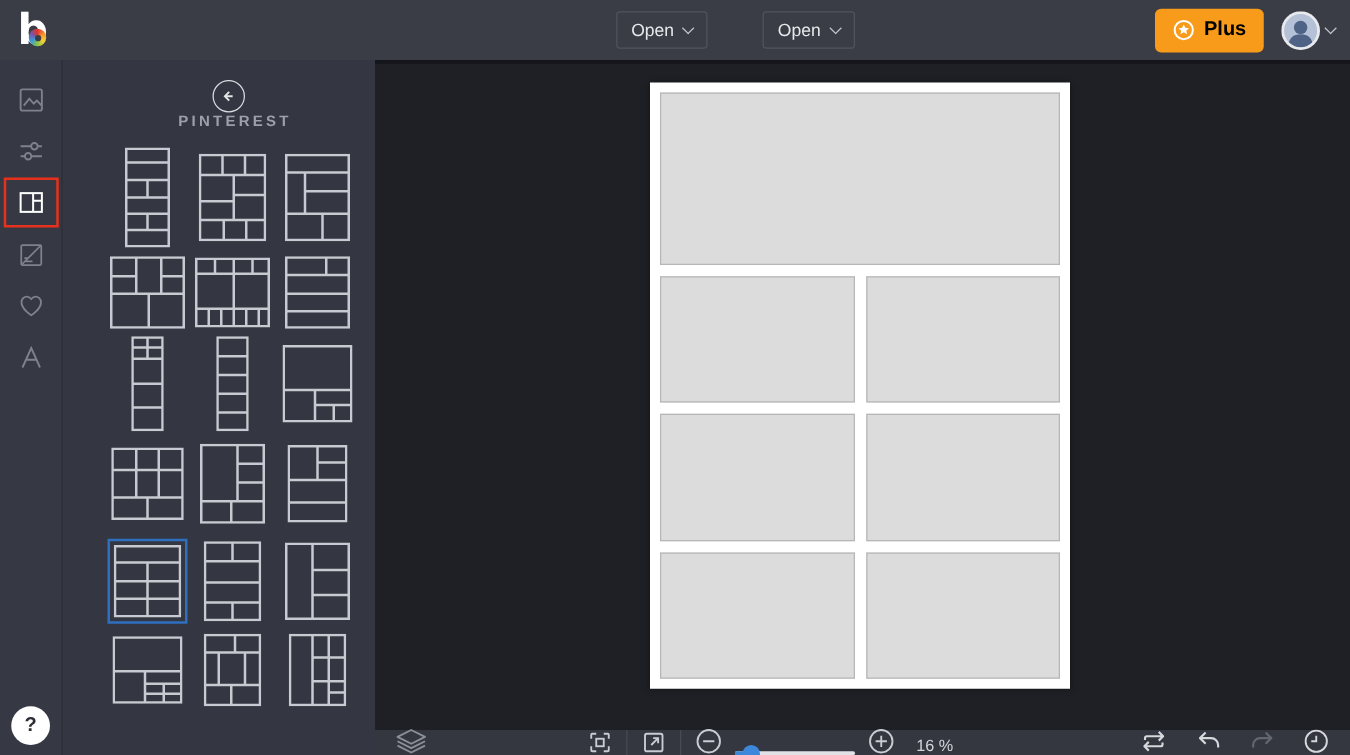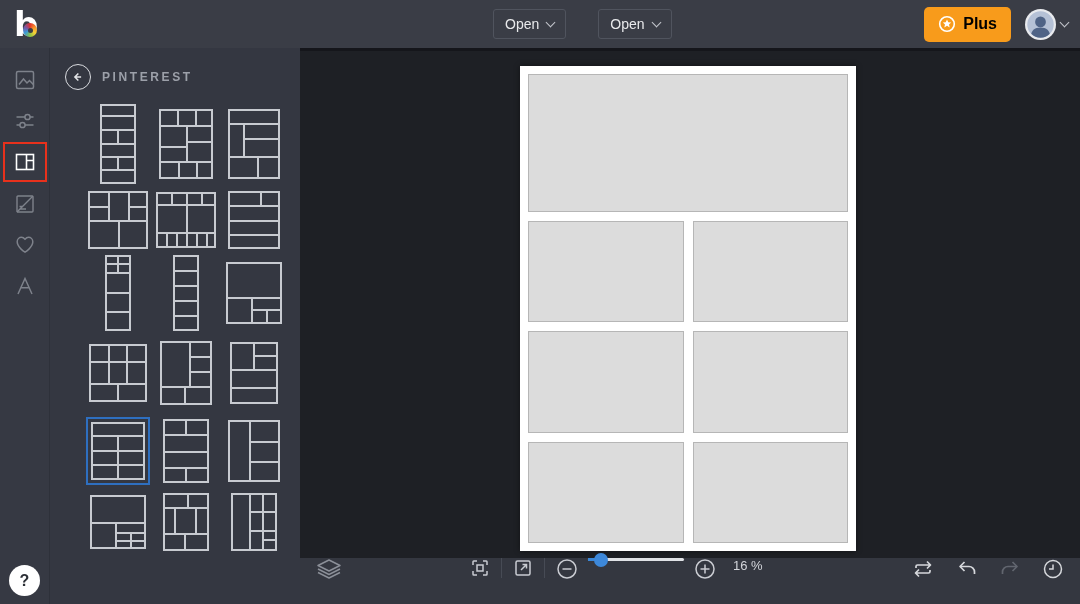--- a/index.html
+++ b/index.html
@@ -12,21 +12,21 @@
             background:#3a3d46; display:flex; align-items:center; z-index:10; }
   .logo { position:relative; width:32px; height:38px; margin-left:10px; }
   .logo-b { font:700 34px/38px "DejaVu Sans", sans-serif; color:#fff; padding-left:4px; }
   .logo-wheel { position:absolute; left:13px; top:18px; width:14px; height:14px; border-radius:50%;
     background:conic-gradient(#e4322b,#f7952c,#f7d038,#8bc541,#3a9ad9,#7a57a5,#e4322b); }
   .logo-wheel::after { content:""; position:absolute; left:4.5px; top:4.5px; width:5px; height:5px;
     border-radius:50%; background:#3a3d46; }
   .title-btn { margin-left:10px; display:flex; align-items:center; gap:10px;
     border:1px solid #50545e; border-radius:3px; padding:7px 12px;
     color:#eceef0; font-size:15px; cursor:pointer; }
-  .center-group { position:absolute; left:493px; top:0; height:48px; display:flex; align-items:center; gap:32px; }
+  .center-group { position:absolute; left:493px; top:0; height:48px; display:flex; align-items:center; gap:44px; }
   .bar-btn { display:flex; align-items:center; gap:8px; border:1px solid #50545e; border-radius:3px;
     padding:6px 11px; color:#e8e9eb; font-size:14px; cursor:pointer; }
   .chev { width:7px; height:7px; border-right:1.6px solid #c3c6cc; border-bottom:1.6px solid #c3c6cc;
     transform:rotate(45deg); margin-top:-4px; }
   .right-group { position:absolute; right:12px; top:0; height:48px; display:flex; align-items:center; }
   .plus-btn { display:flex; align-items:center; gap:7px; background:#f89b1b; border-radius:5px;
     height:35px; padding:0 14px; color:#000000; font-size:16px; font-weight:700; cursor:pointer; }
   .avatar { margin-left:14px; width:31px; height:31px; cursor:pointer; }
   .right-group .chev { margin-left:5px; }
 
@@ -35,21 +35,21 @@
              background:#363943; border-right:1px solid #2e313a; z-index:5; }
   .side-items { display:flex; flex-direction:column; align-items:center; padding-top:11px; }
   .side-item { width:44px; height:41px; display:flex; align-items:center; justify-content:center; cursor:pointer; }
   .side-item.selected { border:2px solid #e8311c; height:40px; margin:1px 0; }
   .help-btn { position:absolute; left:9px; bottom:8px; width:31px; height:31px; border-radius:50%;
     background:#fff; color:#2c2f36; font-size:16px; font-weight:700;
     display:flex; align-items:center; justify-content:center; cursor:pointer; }
 
   
   .panel { position:absolute; left:50px; top:48px; width:250px; height:556px; background:#343741; }
-  .panel-header { display:flex; align-items:center; padding:16px 0 6px 15px; }
+  .panel-header { display:flex; align-items:center; padding:16px 0 6px 15px;flex-direction:column; }
   .back-circle { width:26px; height:26px; border:1.5px solid #d9dbdf; border-radius:50%;
     display:flex; align-items:center; justify-content:center; cursor:pointer; }
   .panel-title { margin-left:11px; color:#9ca0a9; font-size:12px; font-weight:700; letter-spacing:2.6px; }
   .thumb-grid { margin-top:4px; padding-left:34px; display:grid;
     grid-template-columns:68px 68px 68px;
     grid-template-rows:88px 64px 82px 78px 78px 64px; }
   .tcell { display:flex; align-items:center; justify-content:center; cursor:pointer; }
   .tsvg rect, .tsvg path { fill:none; stroke:#c7cad0; stroke-width:2; }
   .sel-wrap { border:2px solid #2e6fc0; padding:3px; display:flex; align-items:center; justify-content:center; }
 
@@ -57,22 +57,22 @@
   .canvas-area { position:absolute; left:300px; top:48px; width:780px; height:522px;
     background:#1e2025; box-shadow:inset 0 3px 0 #15161b; }
   .canvas { position:absolute; left:220px; top:18px; width:336px; height:485px; background:#fff;
     box-shadow:0 0 6px rgba(0,0,0,.45); padding:8px; display:flex; flex-direction:column; gap:9px; }
   .cell { background:#dcdcdc; border:1px solid #b6b6b6; }
   .cell-top { flex:0 0 138px; }
   .cell-row { flex:1; display:flex; gap:9px; }
   .cell-row .cell { flex:1; }
 
   
-  .bottombar { position:absolute; left:300px; bottom:0; width:780px; height:46px;
-    background:#343740; display:flex; align-items:flex-start; z-index:6; }
+  .bottombar { position:absolute; left:300px; bottom:0; width:780px; height:20px;
+    background:#343740; display:flex; align-items:flex-end; z-index:6; }
   .bb-icon { display:flex; align-items:center; justify-content:center; cursor:pointer; }
   .bb-layers { margin-left:16px; }
   .bb-fit { margin-left:128px; }
   .vdiv { width:1px; height:20px; background:#474b55; margin:0 11px; }
   .slider { width:96px; height:3px; background:#e0e2e6; border-radius:2px; position:relative;
     margin:0 10px; cursor:pointer; }
   .slider-fill { position:absolute; left:0; top:0; width:13px; height:3px; background:#3a87d8; }
   .slider-thumb { position:absolute; left:13px; top:50%; transform:translate(-50%,-50%);
     width:14px; height:14px; border-radius:50%; background:#3d88da; cursor:pointer; }
   .zoom-label { margin-left:17px; color:#d3d5da; font-size:13px; }

